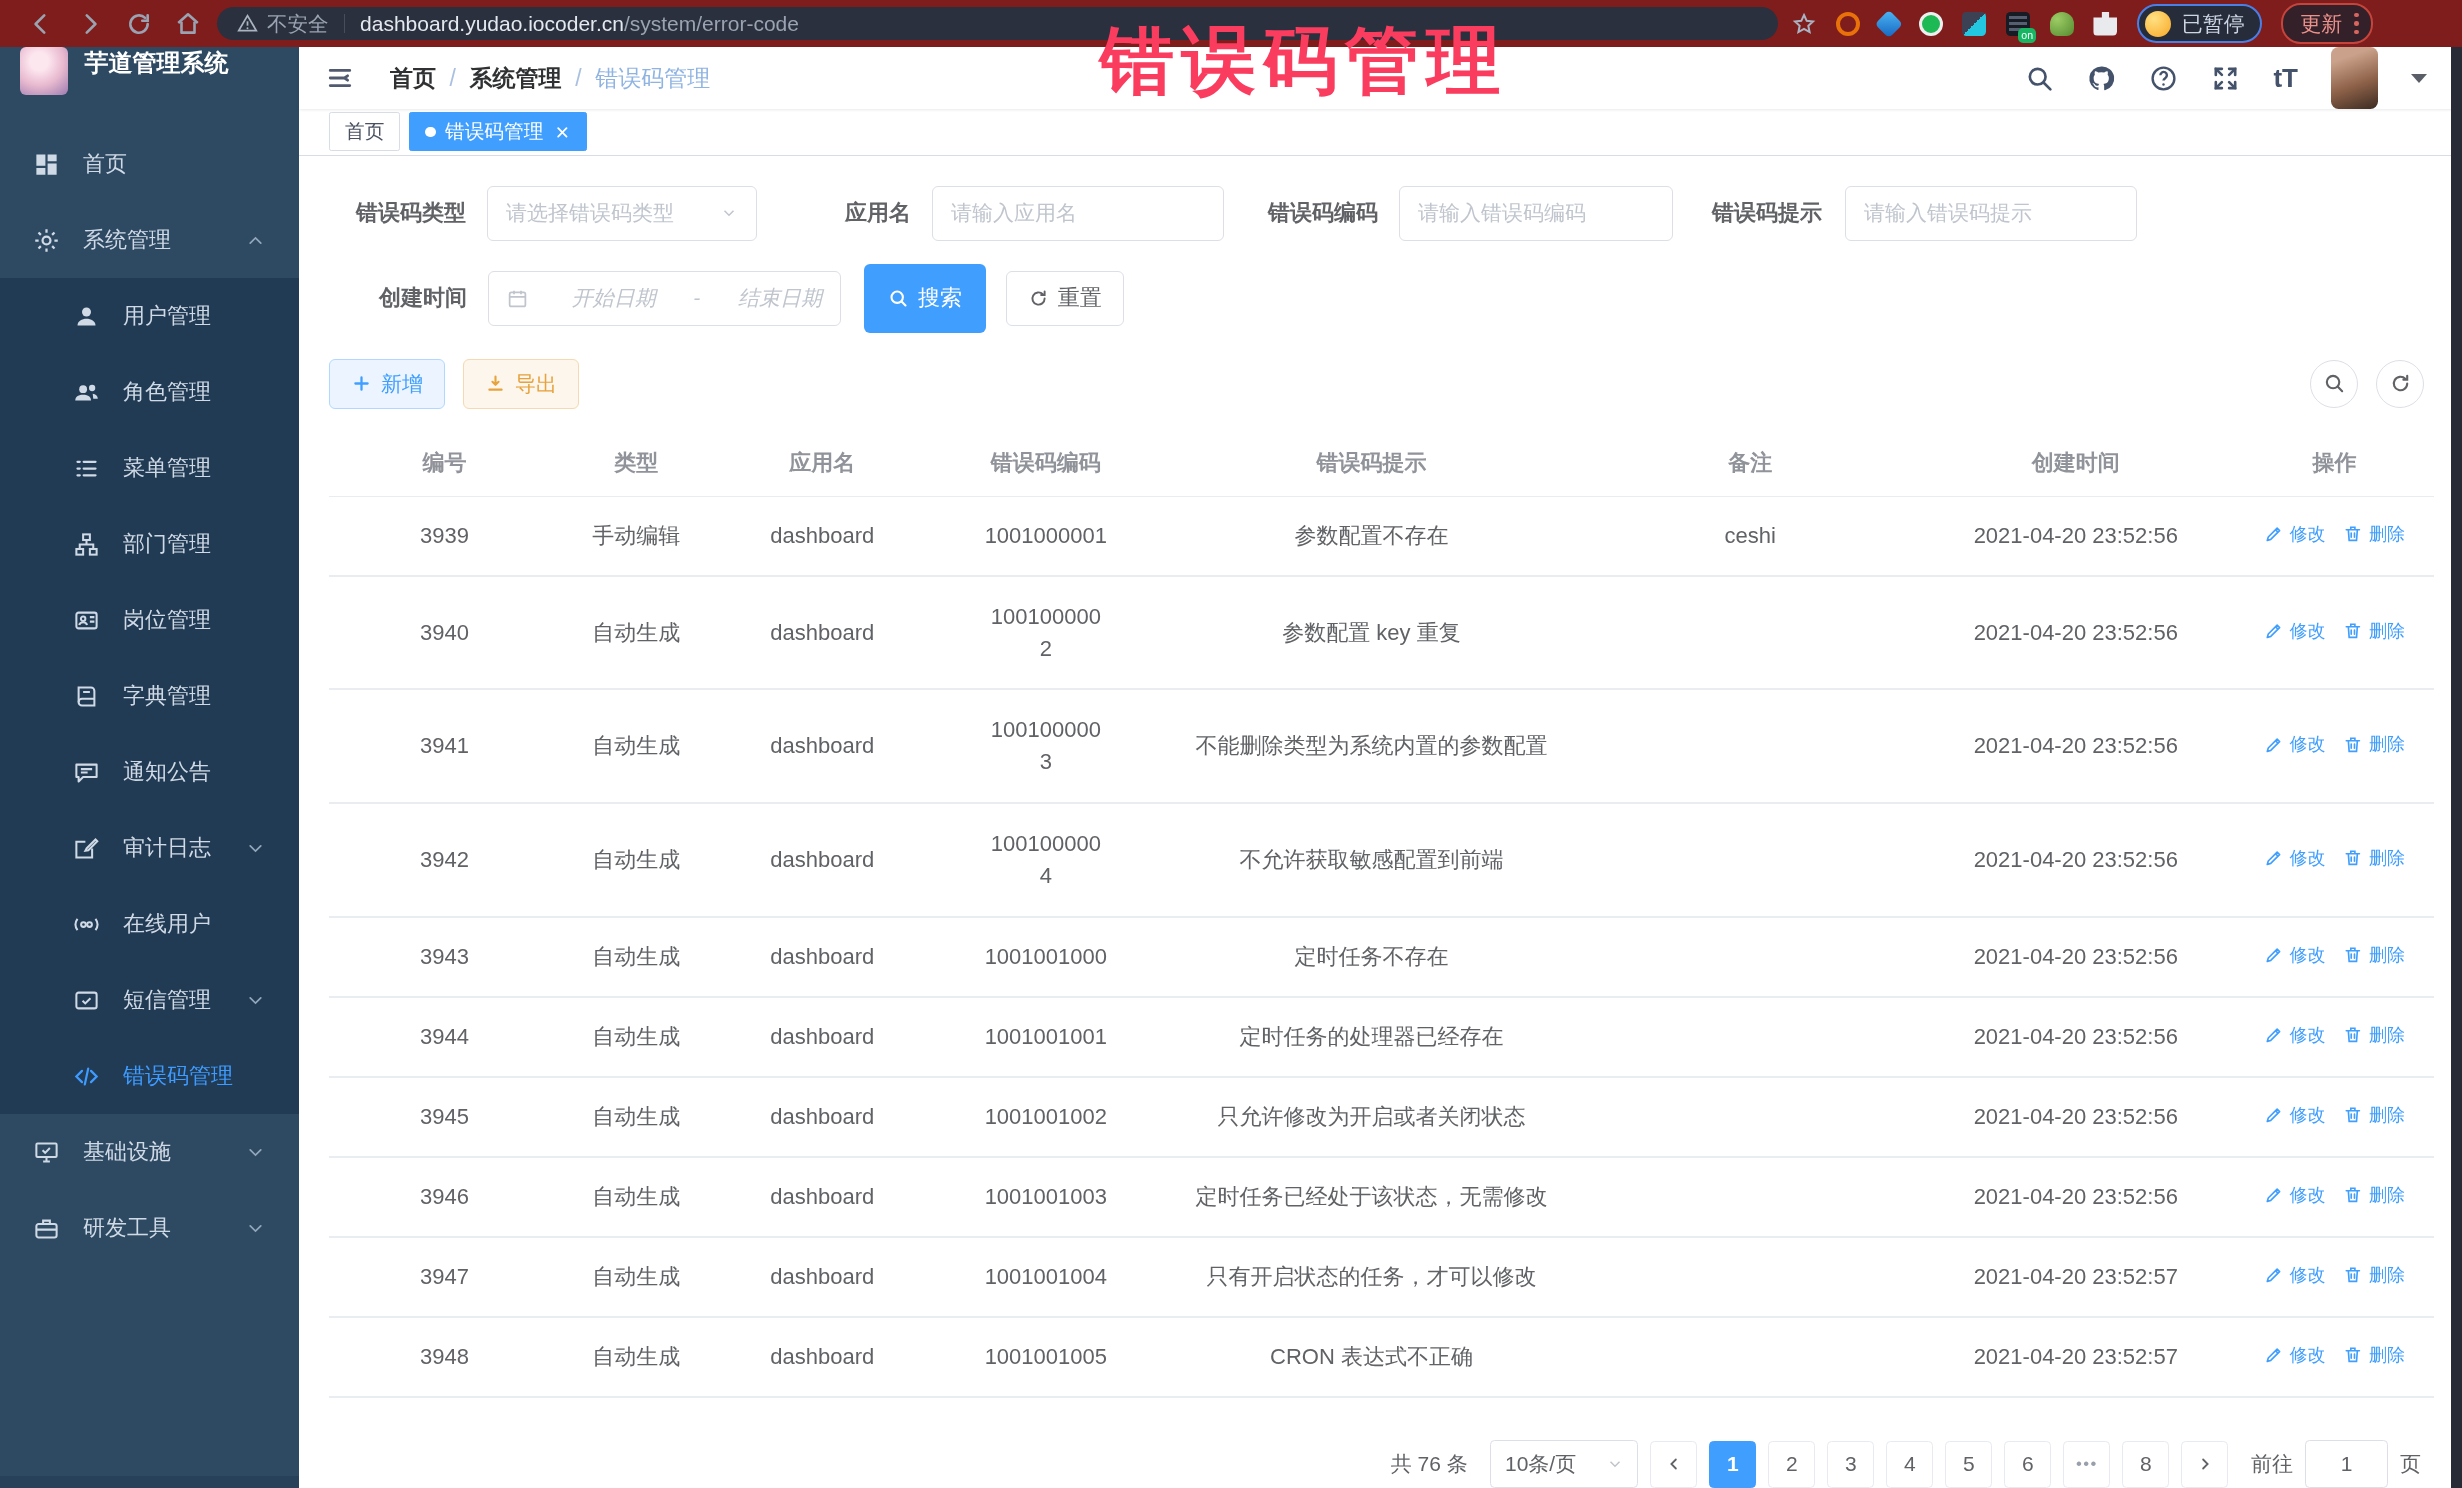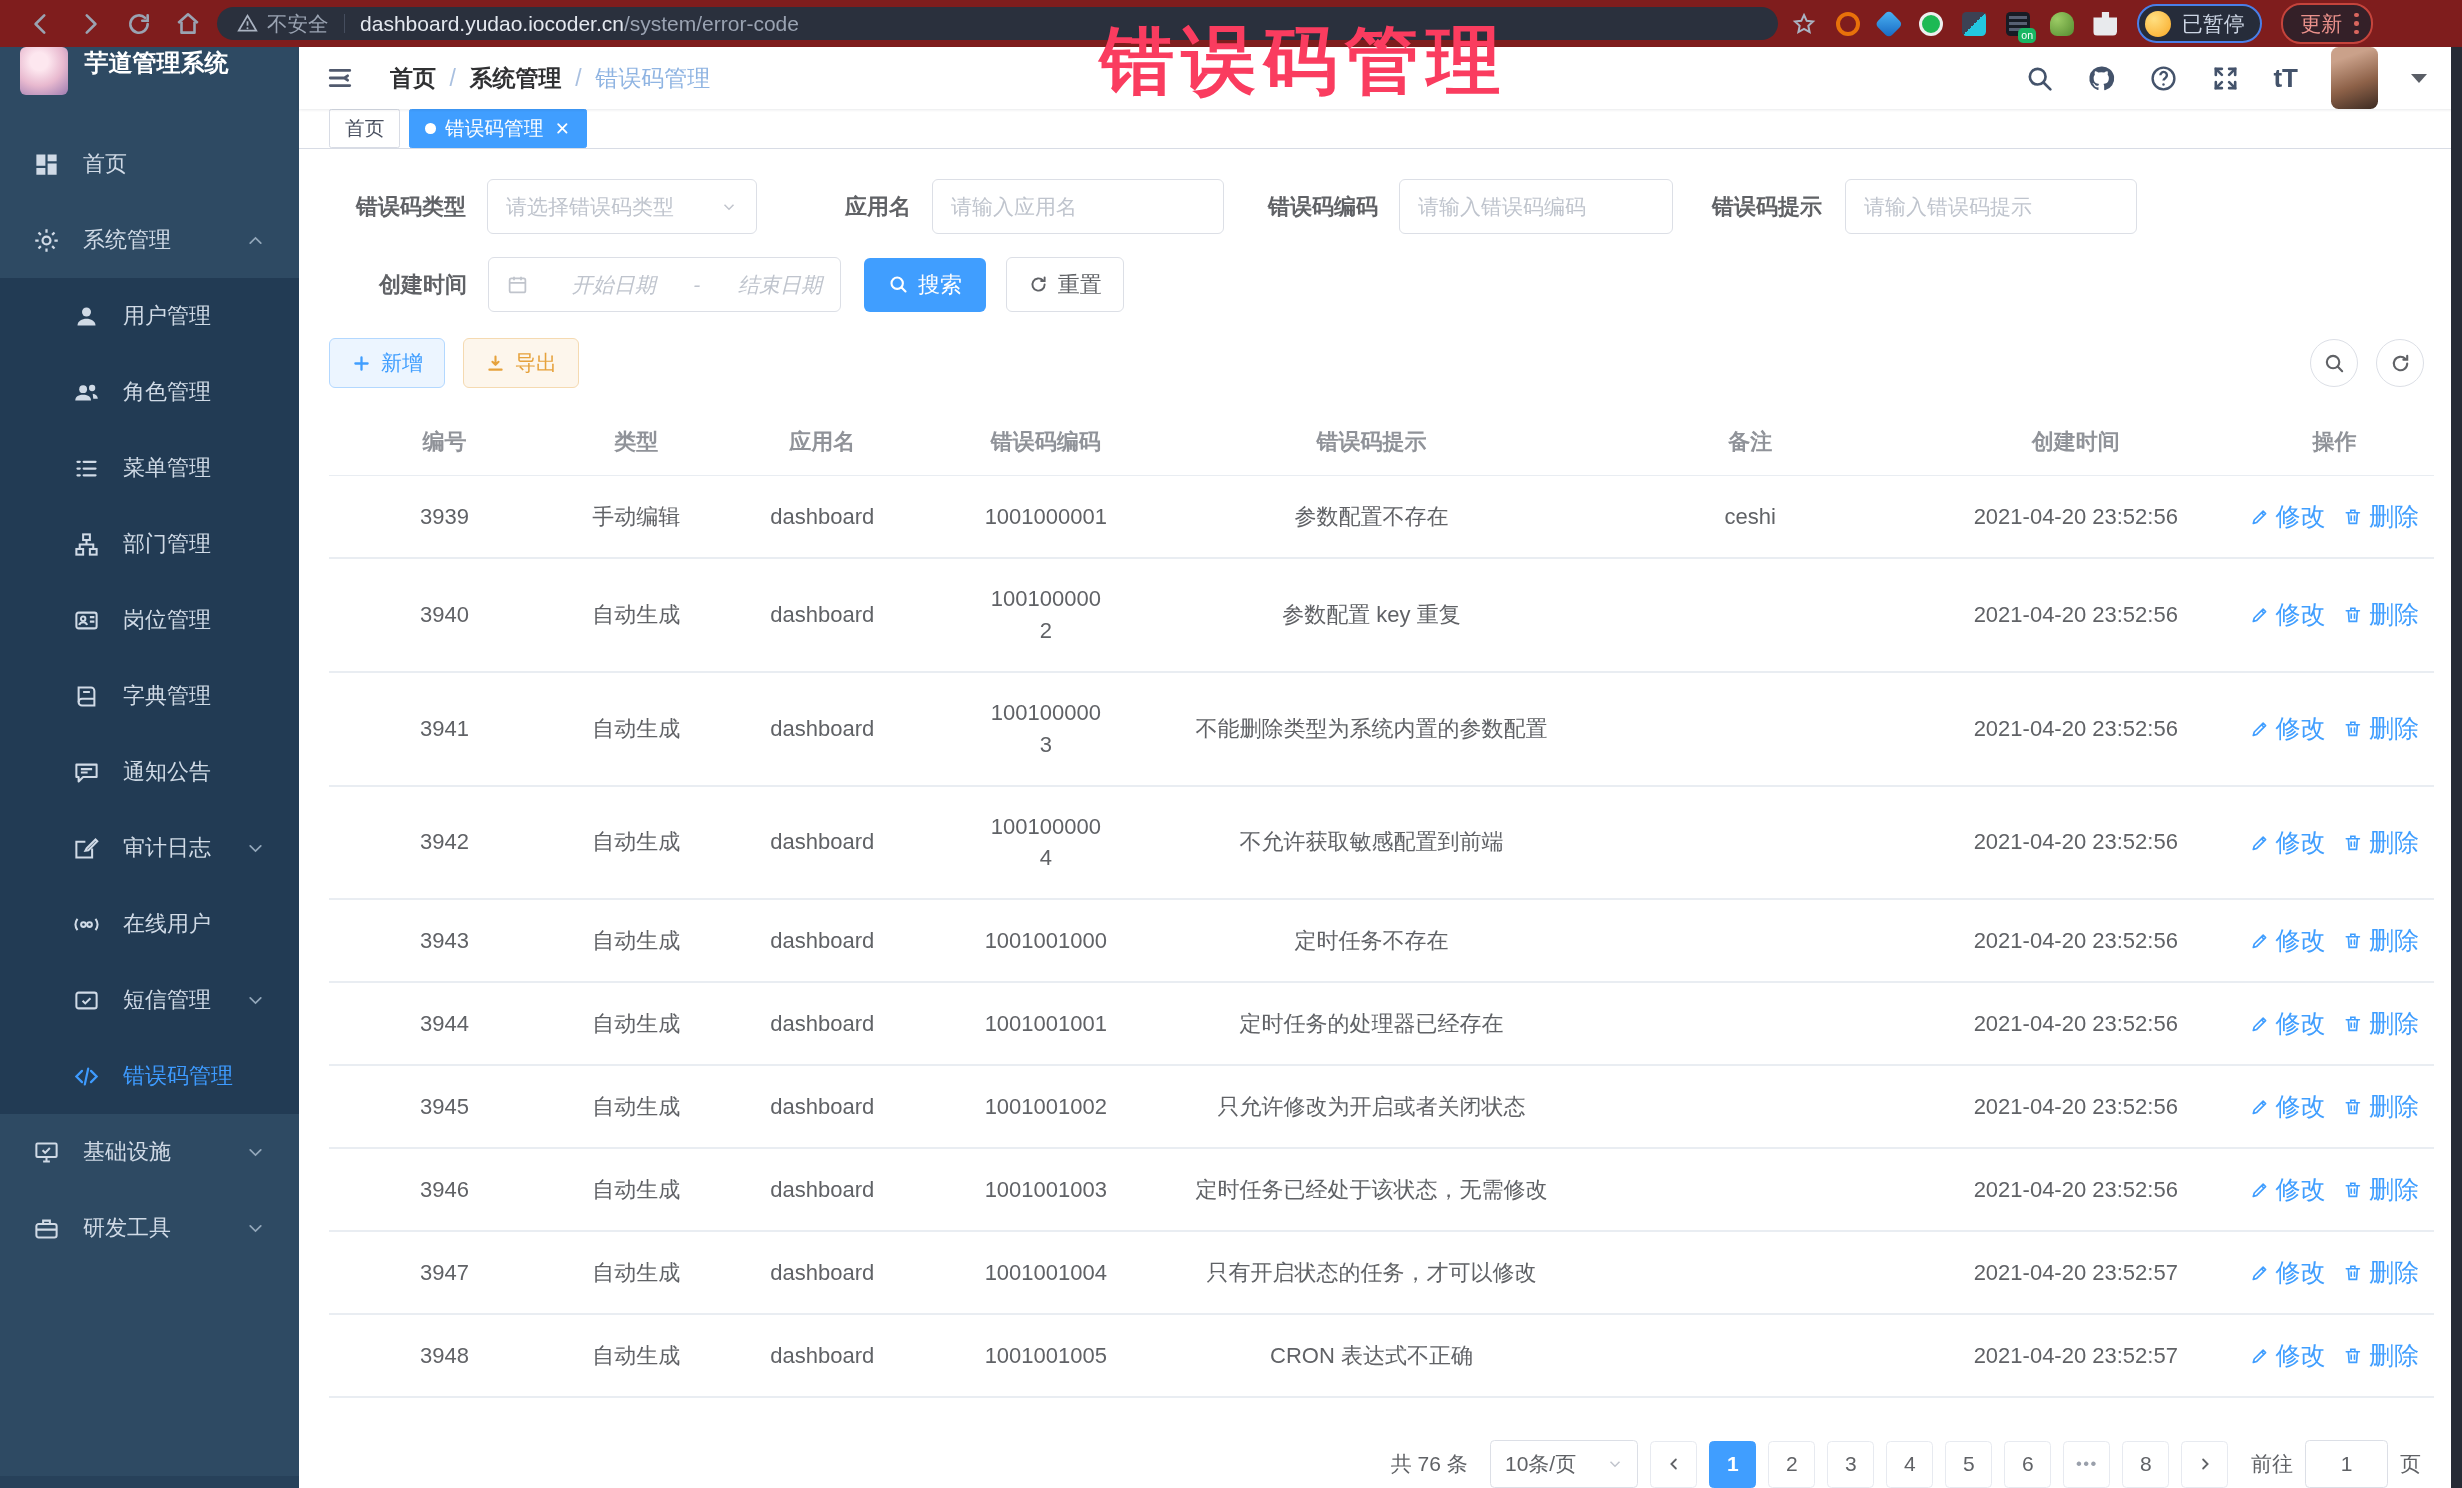--- a/index.html
+++ b/index.html
@@ -87,35 +87,35 @@
   .fgroup{display:flex;align-items:center;}
   .flabel{font-size:22px;font-weight:700;color:#606266;white-space:nowrap;}
   .fcontrol{height:55px;border:1.5px solid #dcdfe6;border-radius:6px;background:#fff;display:flex;align-items:center;padding:0 18px;font-size:21px;color:#bfc4cd;}
   .fcontrol .ph{color:#bfc4cd;white-space:nowrap;}
   .sel-caret{margin-left:auto;width:18px;height:18px;color:#c0c4cc;display:inline-flex;}
   .sel-caret svg{width:100%;height:100%;}
   .cal-icon{width:21px;height:21px;color:#c0c4cc;display:inline-flex;margin-right:6px;flex:0 0 auto;}
   .cal-icon svg{width:100%;height:100%;}
   .btn{display:inline-flex;align-items:center;justify-content:center;gap:9px;border-radius:6px;font-size:22px;cursor:pointer;border:1.5px solid transparent;white-space:nowrap;}
   .btn svg{width:21px;height:21px;}
-  .btn-primary{background:#409eff;color:#fff;height:54px;padding:0 23px;}
+  .btn-primary{background:#409eff;color:#fff;height:69px;padding:0 23px;}
   .btn-plain{background:#fff;color:#606266;border-color:#dcdfe6;height:55px;padding:0 21px;}
   .btn-add{background:#ecf5ff;color:#409eff;border-color:#b3d8ff;height:50px;padding:0 21px;font-size:21px;}
   .btn-export{background:#fdf6ec;color:#e6a23c;border-color:#f5dab1;height:50px;padding:0 21px;font-size:21px;}
   .toolbar-row{display:flex;align-items:center;margin-top:26px;}
   .toolbar-right{margin-left:auto;display:flex;gap:18px;margin-right:19.7px;}
   .circle-btn{width:48px;height:48px;border-radius:50%;border:1.5px solid #dcdfe6;background:#fff;color:#606266;display:inline-flex;align-items:center;justify-content:center;cursor:pointer;}
   .circle-btn svg{width:23px;height:23px;}
 
   table.grid{width:2105px;border-collapse:collapse;table-layout:fixed;margin-top:21px;}
   table.grid th{font-size:22px;color:#909399;font-weight:700;padding:18px 7.6px;text-align:center;border-bottom:1.5px solid #e9edf2;}
   table.grid td{font-size:22px;color:#606266;padding:24px 7.6px;text-align:center;border-bottom:2.3px solid #e9edf2;word-break:break-word;}
   .code{display:inline-block;}
   .code.wrapped{max-width:9ch;word-break:break-all;line-height:1.45;}
-  .op-cell .op-link{display:inline-flex;align-items:center;gap:6px;color:#409eff;font-size:25px;cursor:pointer;text-decoration:none;}
+  .op-cell .op-link{display:inline-flex;align-items:center;gap:6px;color:#409eff;font-size:18px;cursor:pointer;text-decoration:none;}
   .op-cell .op-link + .op-link{margin-left:18px;}
   .op-link svg{width:19.7px;height:19.7px;}
 
   .pager{display:flex;align-items:center;justify-content:flex-end;gap:12px;margin:42px 23px 0 0;}
   .pg-total{font-size:21px;color:#606266;margin-right:10.6px;}
   .pg-size{width:148px;height:48px;border:1.5px solid #dcdfe6;border-radius:4.5px;display:flex;align-items:center;padding:0 13.6px;font-size:21px;color:#606266;cursor:pointer;background:#fff;}
   .pg-nav,.page-btn{min-width:47px;height:47px;border:1.5px solid #e7eaf0;border-radius:4.5px;background:#fff;color:#606266;font-size:21px;display:inline-flex;align-items:center;justify-content:center;cursor:pointer;padding:0 6px;}
   .pg-nav svg{width:18px;height:18px;}
   .page-btn.active{background:#409eff;border-color:#409eff;color:#fff;font-weight:700;}
   .page-btn.more{letter-spacing:1.5px;color:#9aa0ab;font-size:16.7px;}

